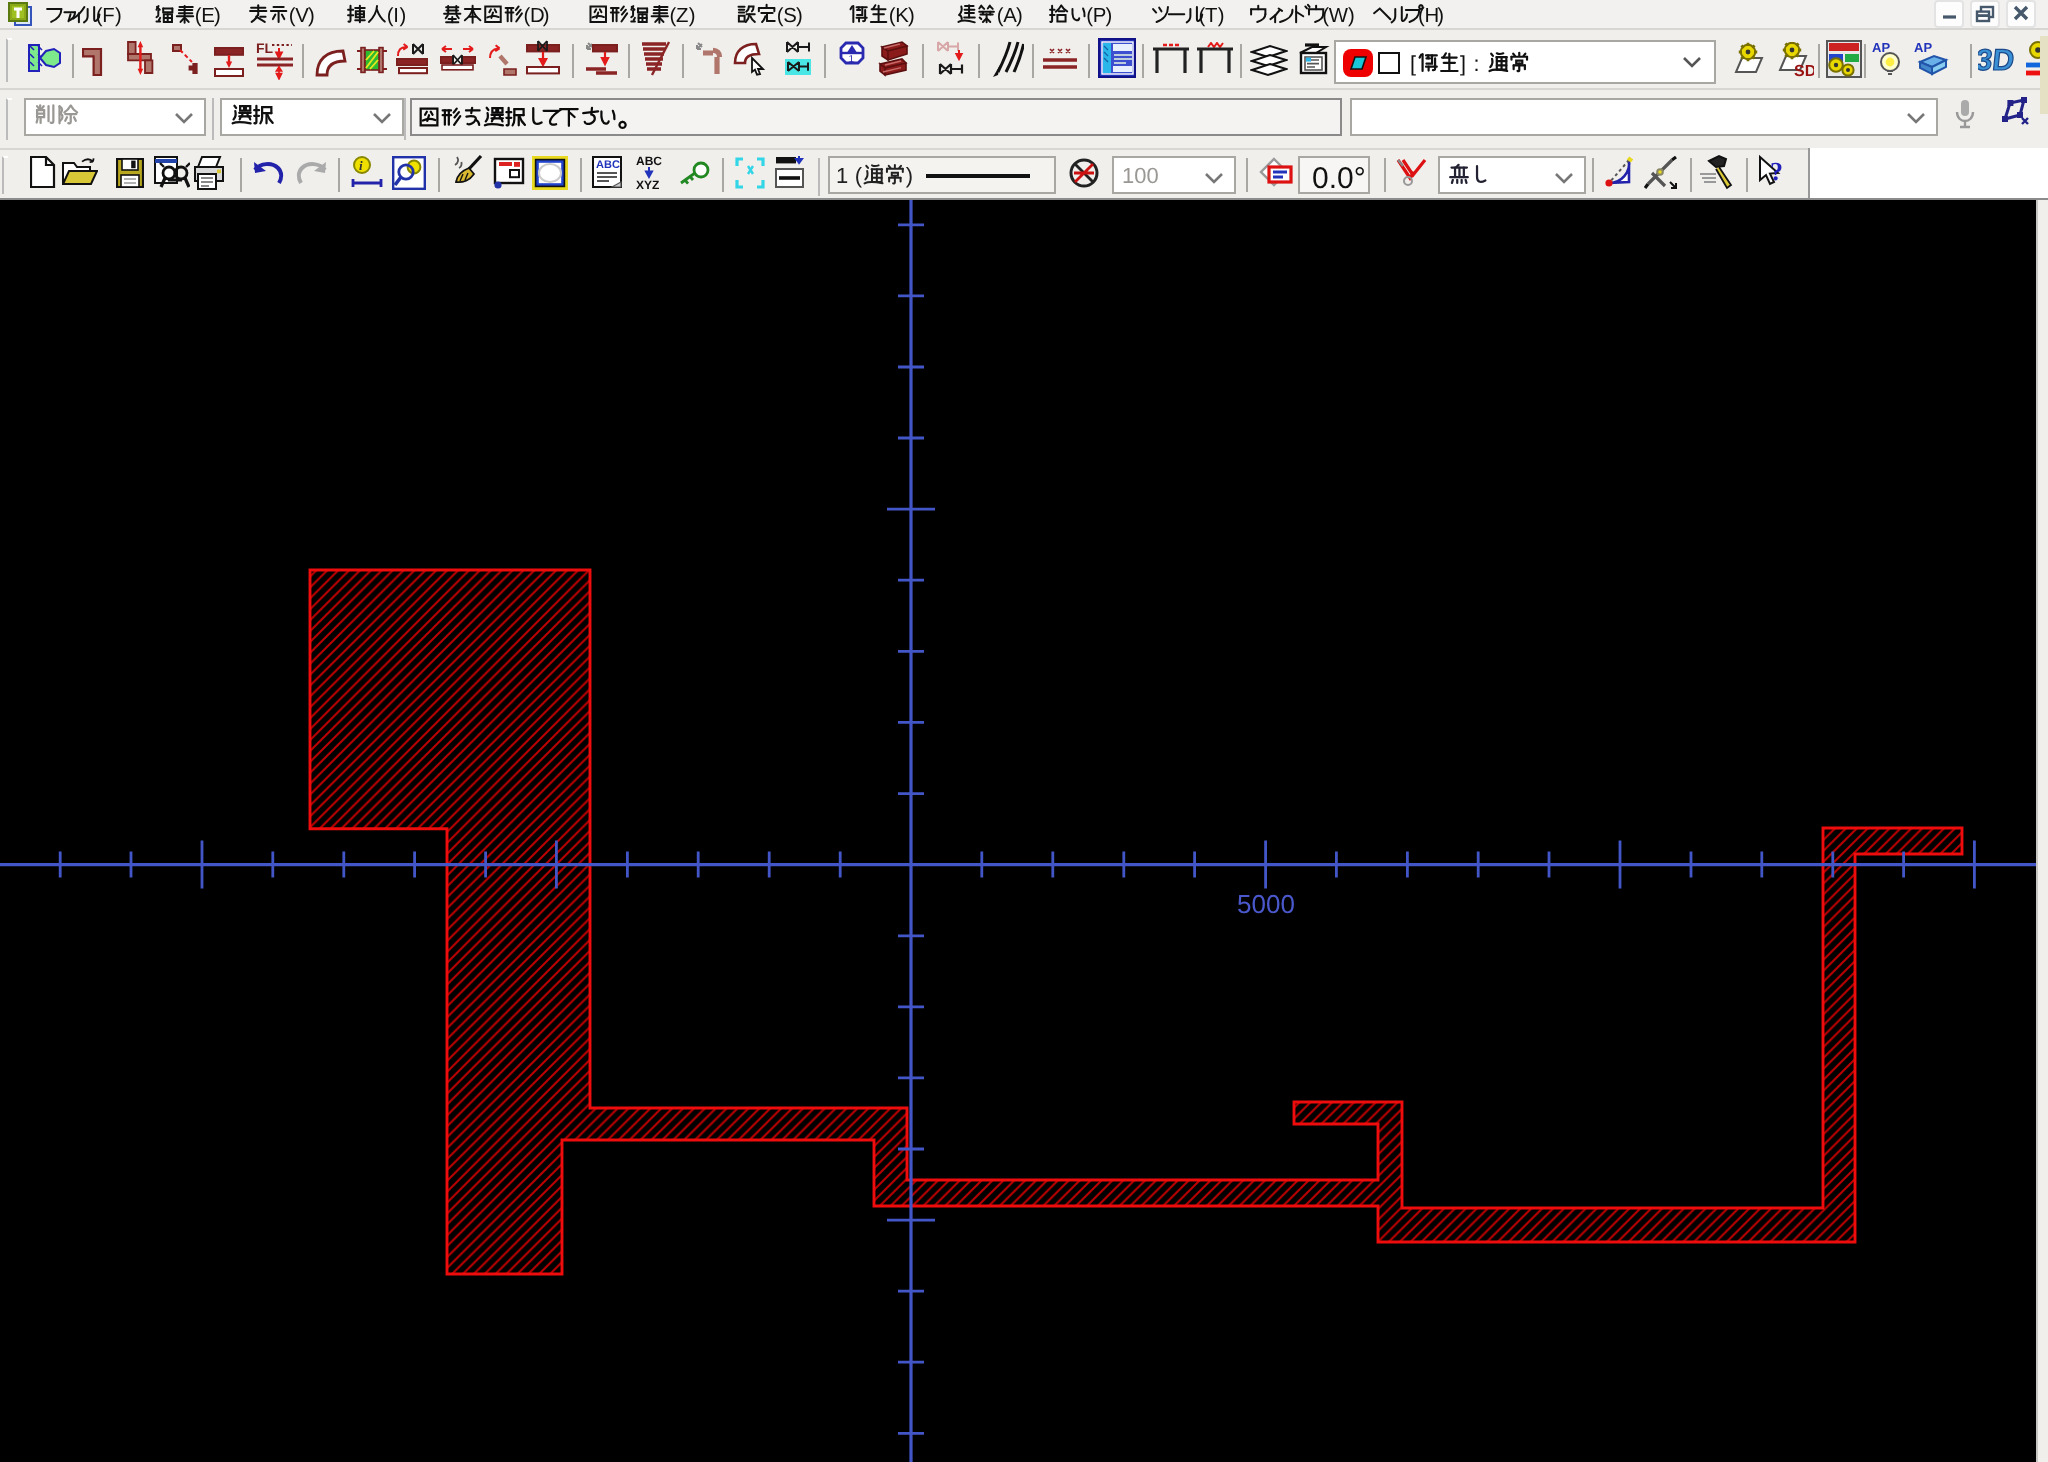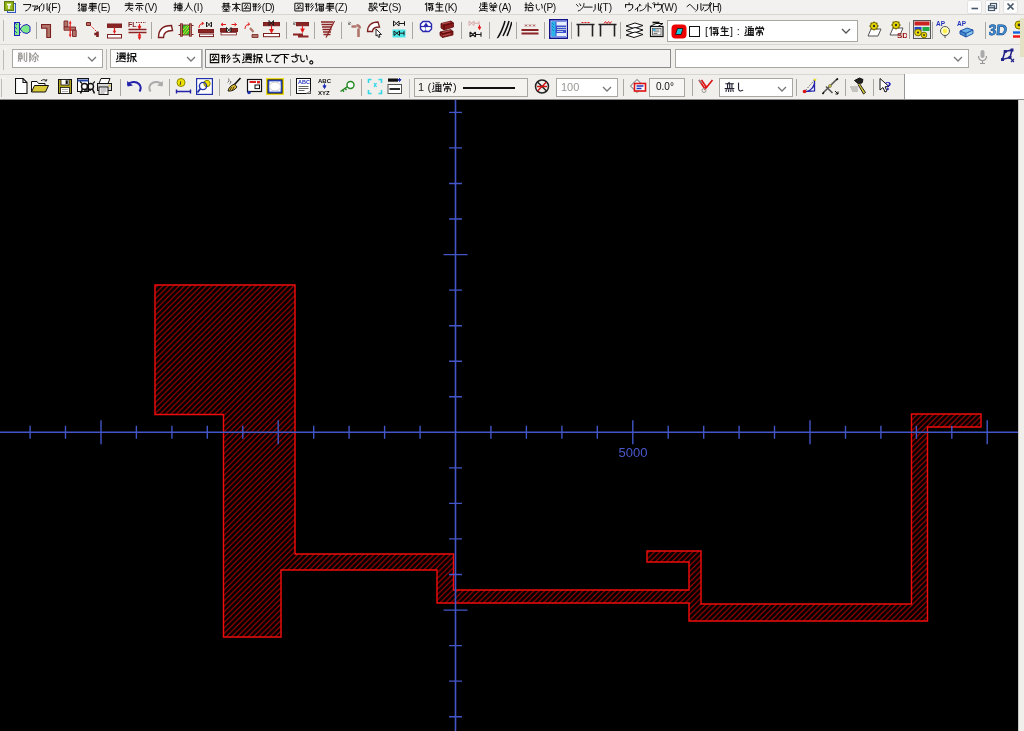--- a/index.html
+++ b/index.html
@@ -936,21 +936,21 @@
     <svg class="abs" style="left:601.0px;top:84.5px" width="12" height="8" viewBox="0 0 12 8">
       <path d="M2,2 L6,6 L10,2" stroke="#777" stroke-width="1.3" fill="none"></path>
     </svg>
 <div class="abs" style="left:623.0px;top:79.0px;width:1px;height:17px;background:#a9a7a2"></div>
 <svg class="abs" style="left:629.0px;top:78.0px" width="18" height="17" viewBox="0 0 18 17">
 <path d="M8,1.5 L14.5,8 L8,14.5 L1.5,8 Z" fill="#fff" stroke="#999" stroke-width="1.2"></path>
 <rect x="5.5" y="5.5" width="11" height="7.5" fill="#fff" stroke="#dd1111" stroke-width="1.6"></rect>
 <path d="M7.5,8 h7 M7.5,10.5 h5" stroke="#2233bb" stroke-width="1.4"></path>
     </svg>
 <div class="abs" style="left:649px;top:78px;width:36px;height:19px;background:#f7f6f4;border:1px solid #a9a7a2"></div>
-<div class="abs" style="left:656px;top:81px;font-size:10px;color:#111">0.0°</div>
+<div class="abs" style="left:656px;top:81px;font-size:15px;color:#111">0.0°</div>
 <div class="abs" style="left:692.0px;top:79.0px;width:1px;height:17px;background:#a9a7a2"></div>
 <svg class="abs" style="left:697.0px;top:78.0px" width="18" height="17" viewBox="0 0 18 17">
 <path d="M2,2 L8,11 L10,8" stroke="#dd1111" stroke-width="1.6" fill="none"></path>
 <path d="M4.5,2 L9.5,9.5 L15.5,2" stroke="#dd1111" stroke-width="1.6" fill="none"></path>
 <path d="M2,2 L4.5,5" stroke="#888" stroke-width="1.2"></path>
 <circle cx="7" cy="12.5" r="2" fill="none" stroke="#999"></circle>
     </svg>
 <div class="abs" style="left:719.0px;top:78.0px;width:74.0px;height:19.0px;background:#fff;border:1px solid #a9a7a2"></div>
     <div class="abs" style="left:724.0px;top:81.5px;line-height:0"><svg width="18.0" height="12.6" viewBox="0 0 18.0 12.6" style="overflow:visible">
         <g transform="translate(0.00,0) scale(1.100)" fill="none" stroke="#223" stroke-width="1.02" stroke-linecap="round">

